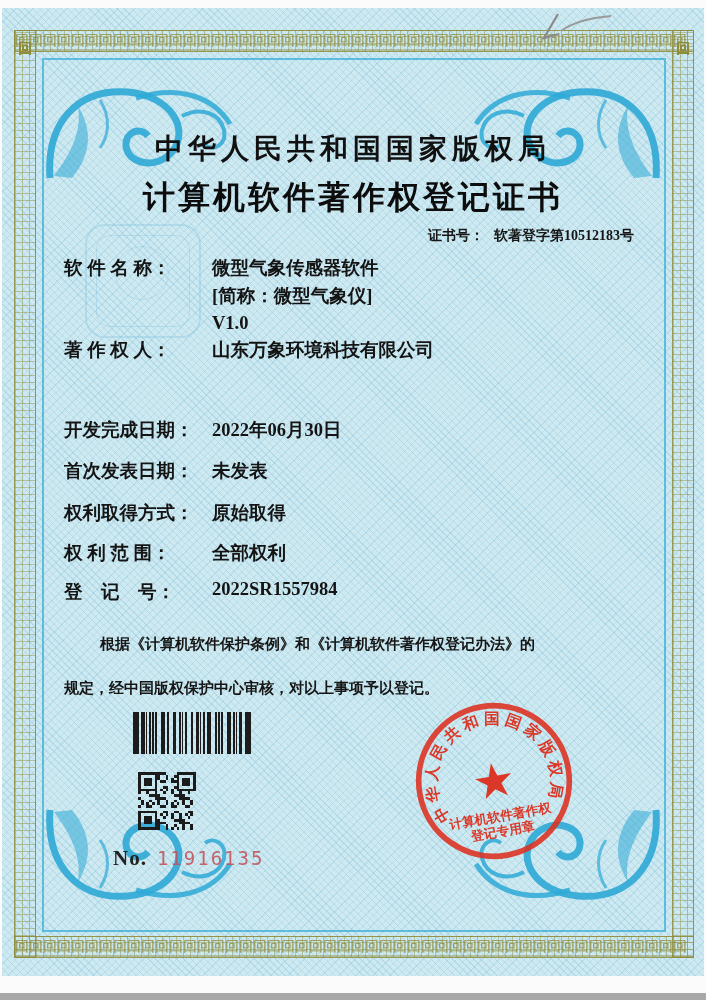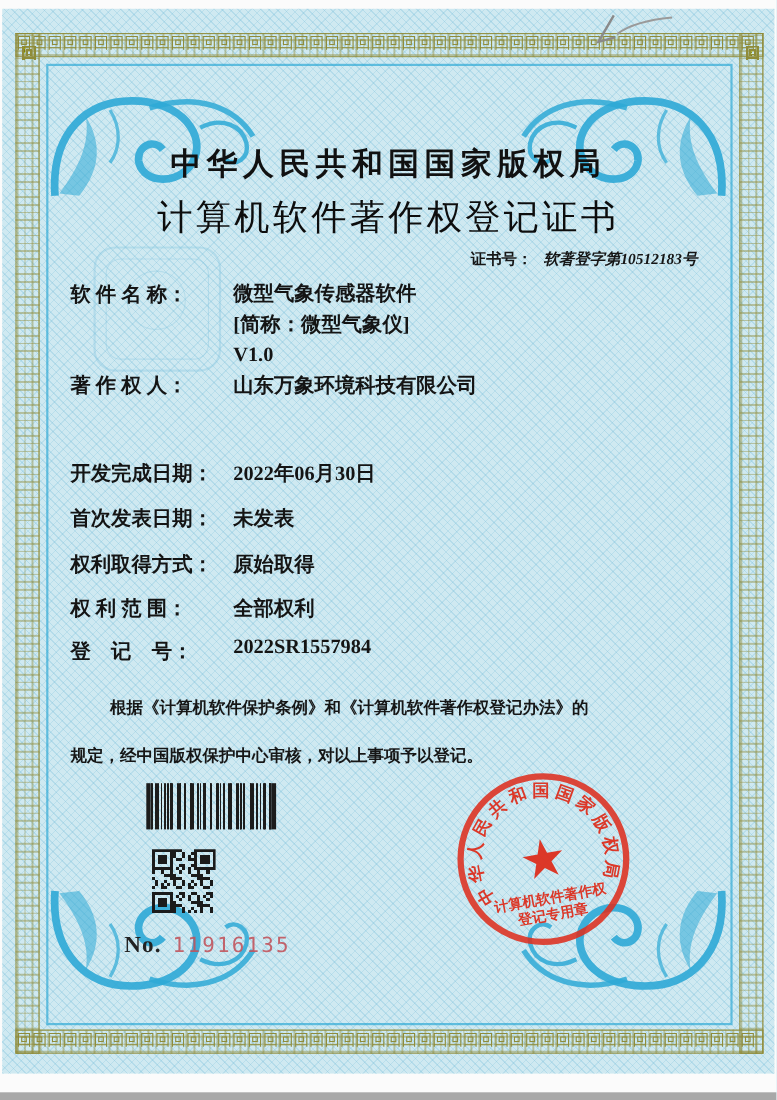--- a/index.html
+++ b/index.html
@@ -38,27 +38,27 @@
   .corner.tl{left:44px;top:60px;}
   .corner.tr{left:467px;top:60px;transform:scaleX(-1);}
   .corner.bl{left:44px;top:806px;transform:scaleY(-1);}
   .corner.br{left:467px;top:806px;transform:scale(-1,-1);}
   .authority{
     position:absolute;left:0;top:130px;width:100%;text-align:center;
     font-size:28px;font-weight:700;letter-spacing:5px;color:#111;
   }
   .cert-title{
     position:absolute;left:0;top:176px;width:100%;text-align:center;
-    font-size:32px;font-weight:400;letter-spacing:3px;color:#0d0d0d;
+    font-size:32px;font-weight:700;letter-spacing:3px;color:#0d0d0d;
   }
   .cert-no{
     position:absolute;left:428px;top:227px;font-size:14px;font-weight:700;
     white-space:nowrap;color:#161616;
   }
-  .cert-no .v{margin-left:10px;font-style:italic;}
+  .cert-no .v{margin-left:10px;}
   .watermark{
     position:absolute;left:85px;top:224px;width:112px;height:110px;
     border:2px solid rgba(130,195,222,.55);border-radius:20px;opacity:.65;
   }
   .watermark .in1{position:absolute;inset:9px;border:1px solid rgba(130,195,222,.55);border-radius:14px;}
   .watermark .in2{position:absolute;left:28px;top:20px;width:52px;height:52px;border:1px solid rgba(130,195,222,.5);border-radius:50%;}
   .row{position:absolute;left:64px;display:flex;font-size:18.5px;font-weight:700;color:#141414;justify-content:flex-end;}
   .row .lbl{width:148px;flex:0 0 148px;white-space:pre;}
   .row .val{white-space:nowrap;}
   .val-multiline{line-height:27.5px;}

